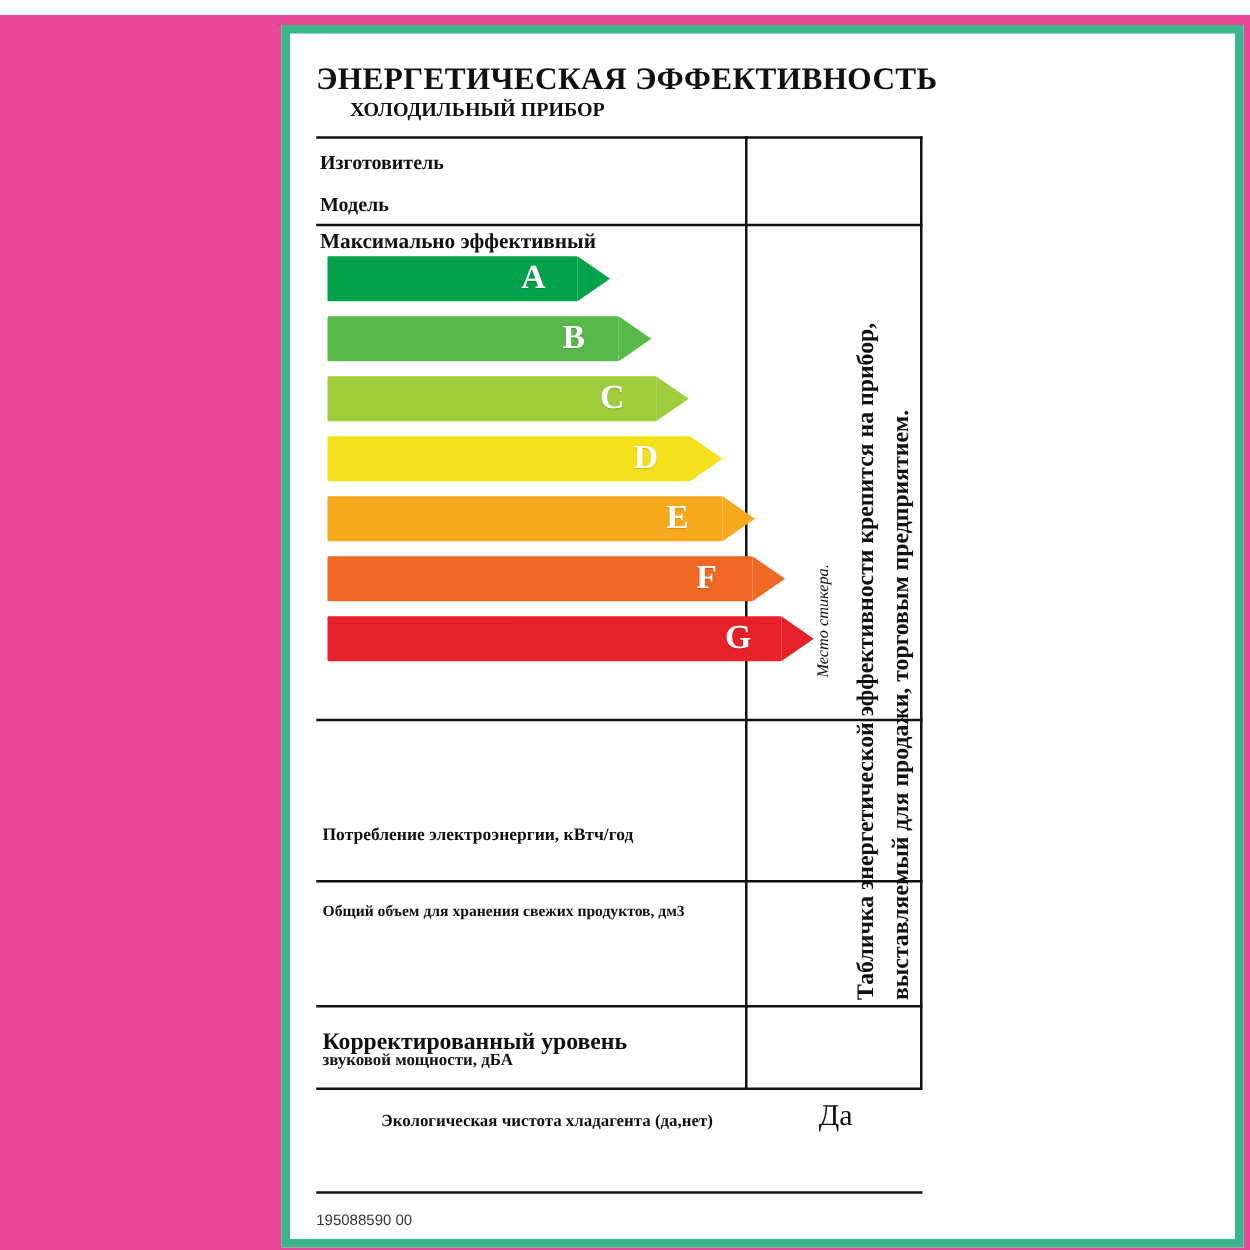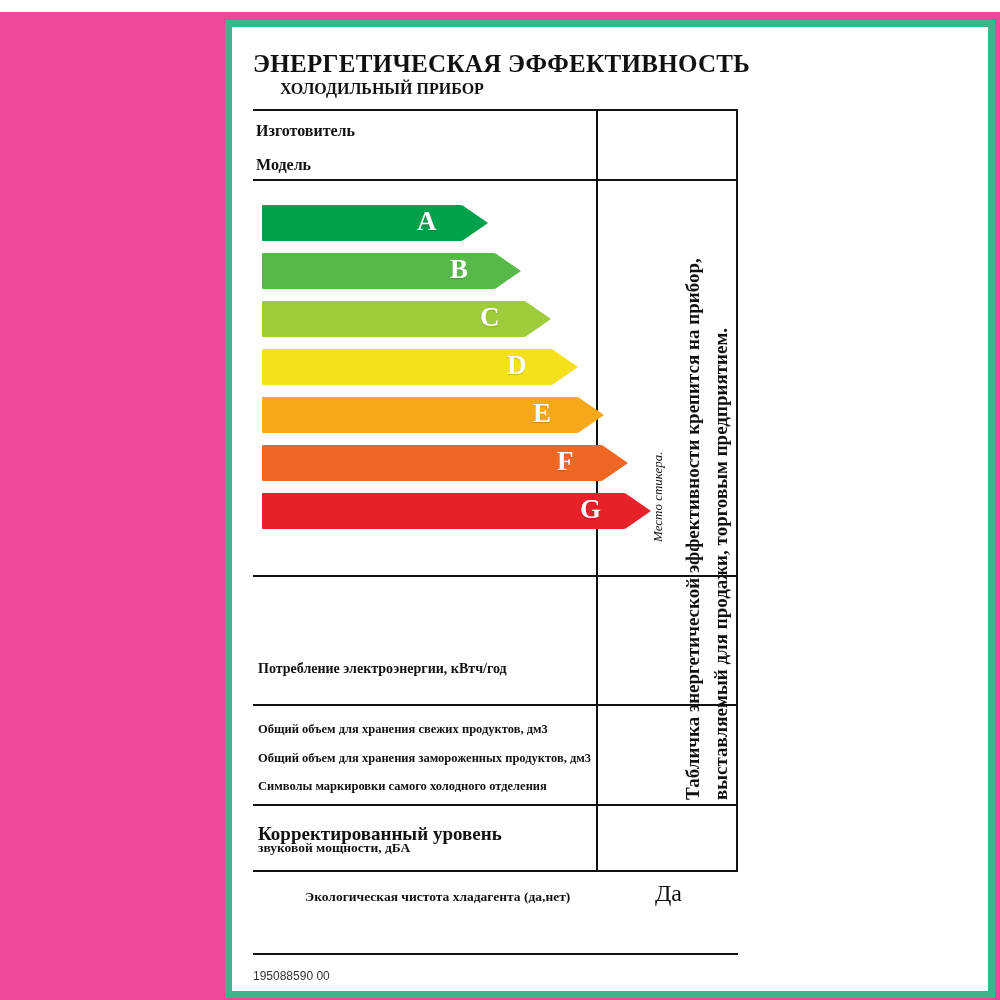--- a/index.html
+++ b/index.html
@@ -219,24 +219,23 @@
   <div class="rule h-rule" style="left:253px; top:692px; width:485px;"></div>
   <div class="rule h-rule" style="left:253px; top:792px; width:485px;"></div>
   <div class="rule h-rule" style="left:253px; top:858px; width:485px;"></div>
   <div class="rule h-rule" style="left:253px; top:941px; width:485px;"></div>
 
   <div class="rule v-rule" style="left:596px; top:97px; height:762px;"></div>
   <div class="rule v-rule" style="left:736px; top:97px; height:762px;"></div>
 
   <div class="lbl lbl-manufacturer">Изготовитель</div>
   <div class="lbl lbl-model">Модель</div>
+  <div class="lbl lbl-max">Максимально эффективный</div>
   <div class="lbl lbl-energy">Потребление электроэнергии, кВтч/год</div>
   <div class="lbl lbl-vol-fresh">Общий объем для хранения свежих продуктов, дм3</div>
-  <div class="lbl lbl-vol-frozen">Общий объем для хранения замороженных продуктов, дм3</div>
-  <div class="lbl lbl-symbols">Символы маркировки самого холодного отделения</div>
   <div class="lbl lbl-noise1">Корректированный уровень</div>
   <div class="lbl lbl-noise2">звуковой мощности, дБА</div>
   <div class="lbl lbl-eco">Экологическая чистота хладагента (да,нет)</div>
   <div class="value-eco">Да</div>
 
   <div class="footer-code">195088590 00</div>
 
   <div class="arrows">
 
     <div class="bar" style="top:0px;">

